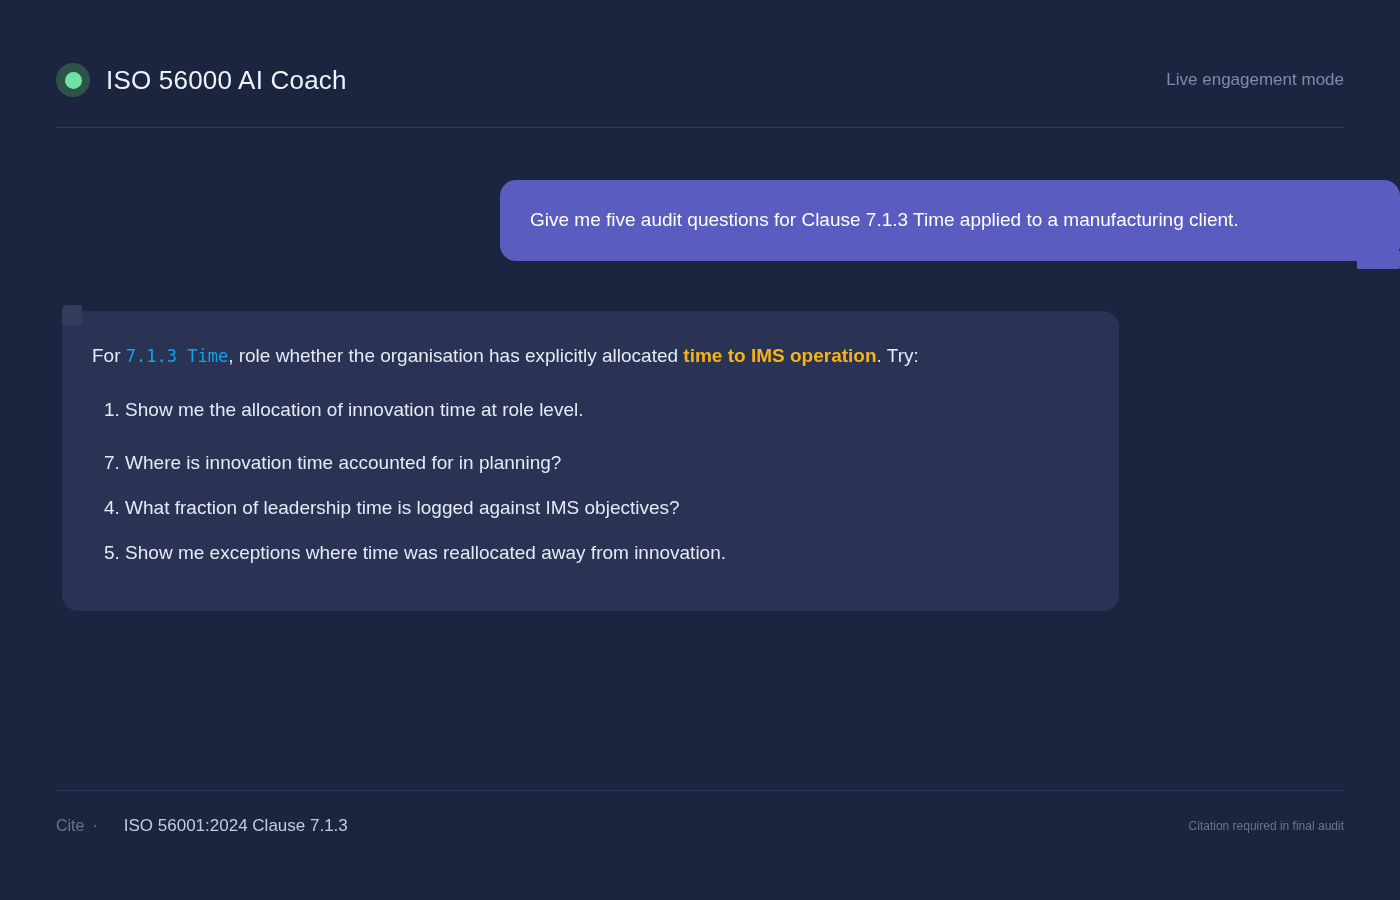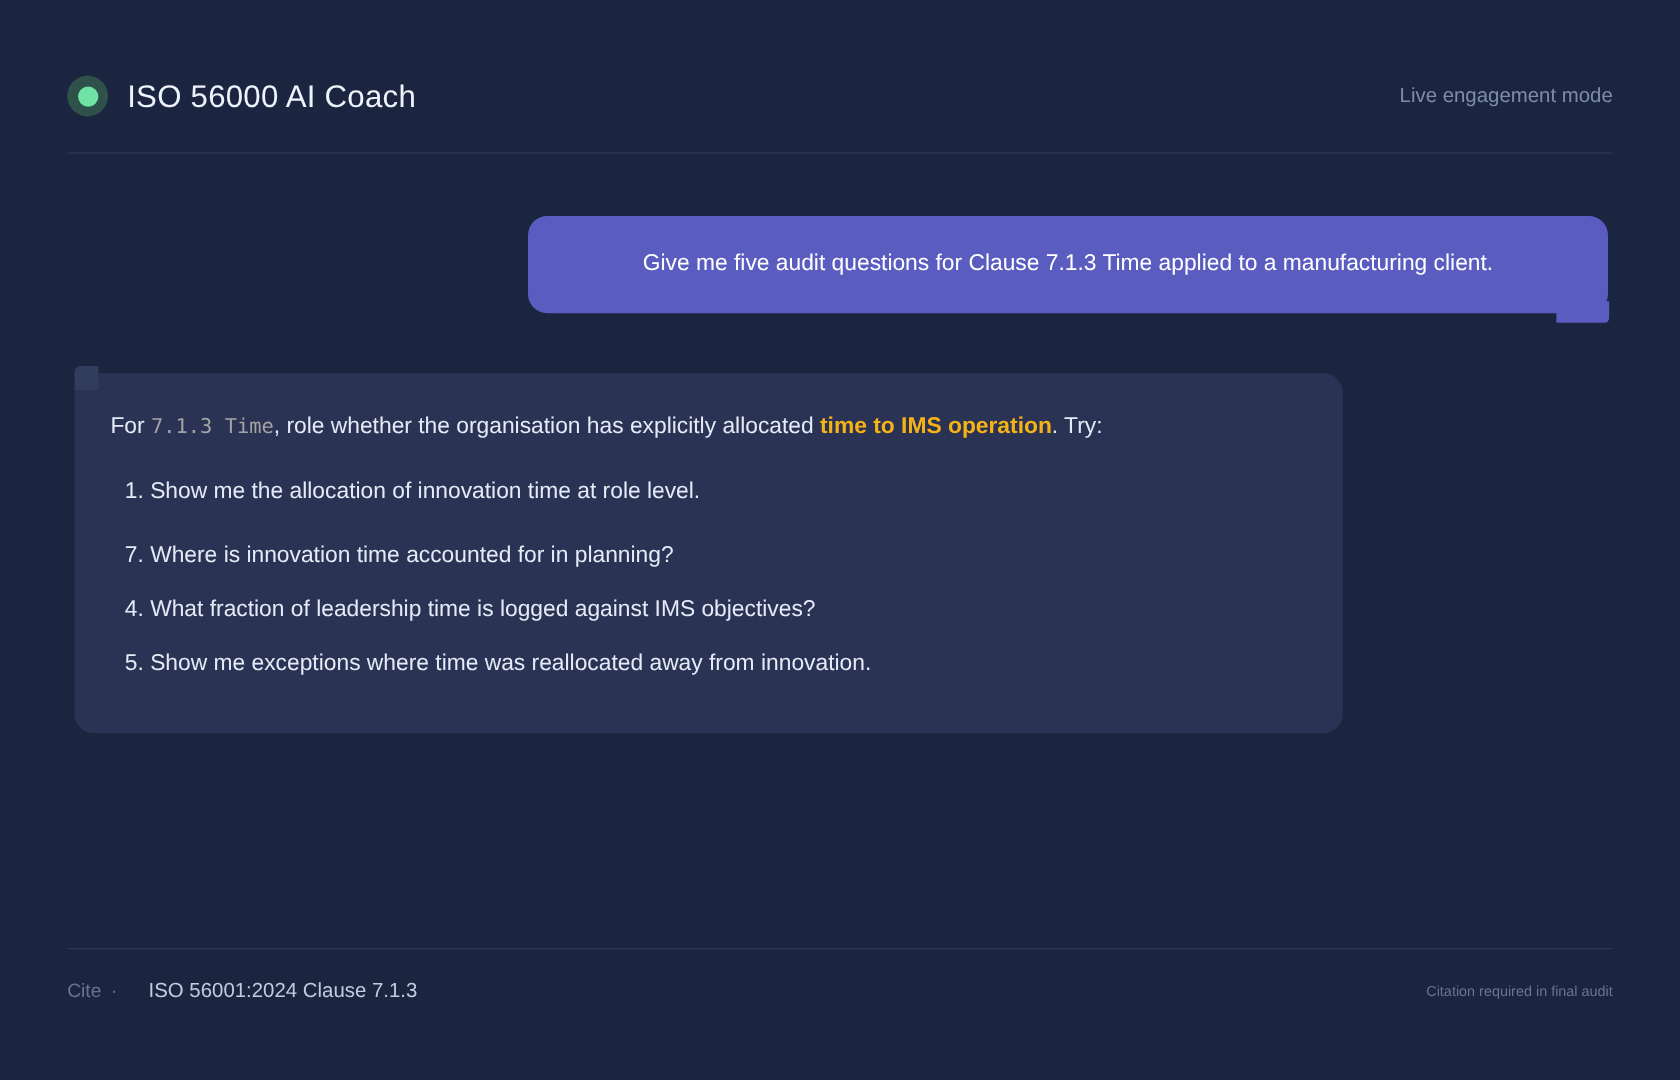--- a/index.html
+++ b/index.html
@@ -90,22 +90,20 @@
     display: flex;
     width: 100%;
   }
   .row-user { justify-content: flex-end; }
   .row-assistant { justify-content: flex-start; }
 
   
   .bubble-user-wrap {
     position: relative;
     margin-top: 30px;
-    margin-right: 60px;
-    text-align: center;
   }
   .bubble-user {
     position: relative;
     background: #5a5cc0;
     border-radius: 16px;
     padding: 22px 30px 24px 30px;
     width: 900px;
     box-sizing: border-box;
     color: #ffffff;
     font-size: 19px;
@@ -147,21 +145,21 @@
     background: #323c5d;
     border-top-left-radius: 5px;
   }
 
   .para { margin: 0; }
   .para + .para { margin-top: 20px; }
 
   .code-ref {
     font-family: "DejaVu Sans Mono", "Liberation Mono", monospace;
     font-size: 17px;
-    color: #a3a3a3;
+    color: #0ea5e9;
   }
   .hl {
     color: #f7b316;
     font-weight: bold;
   }
   .qitem {
     margin: 12px;
   }
 
   

